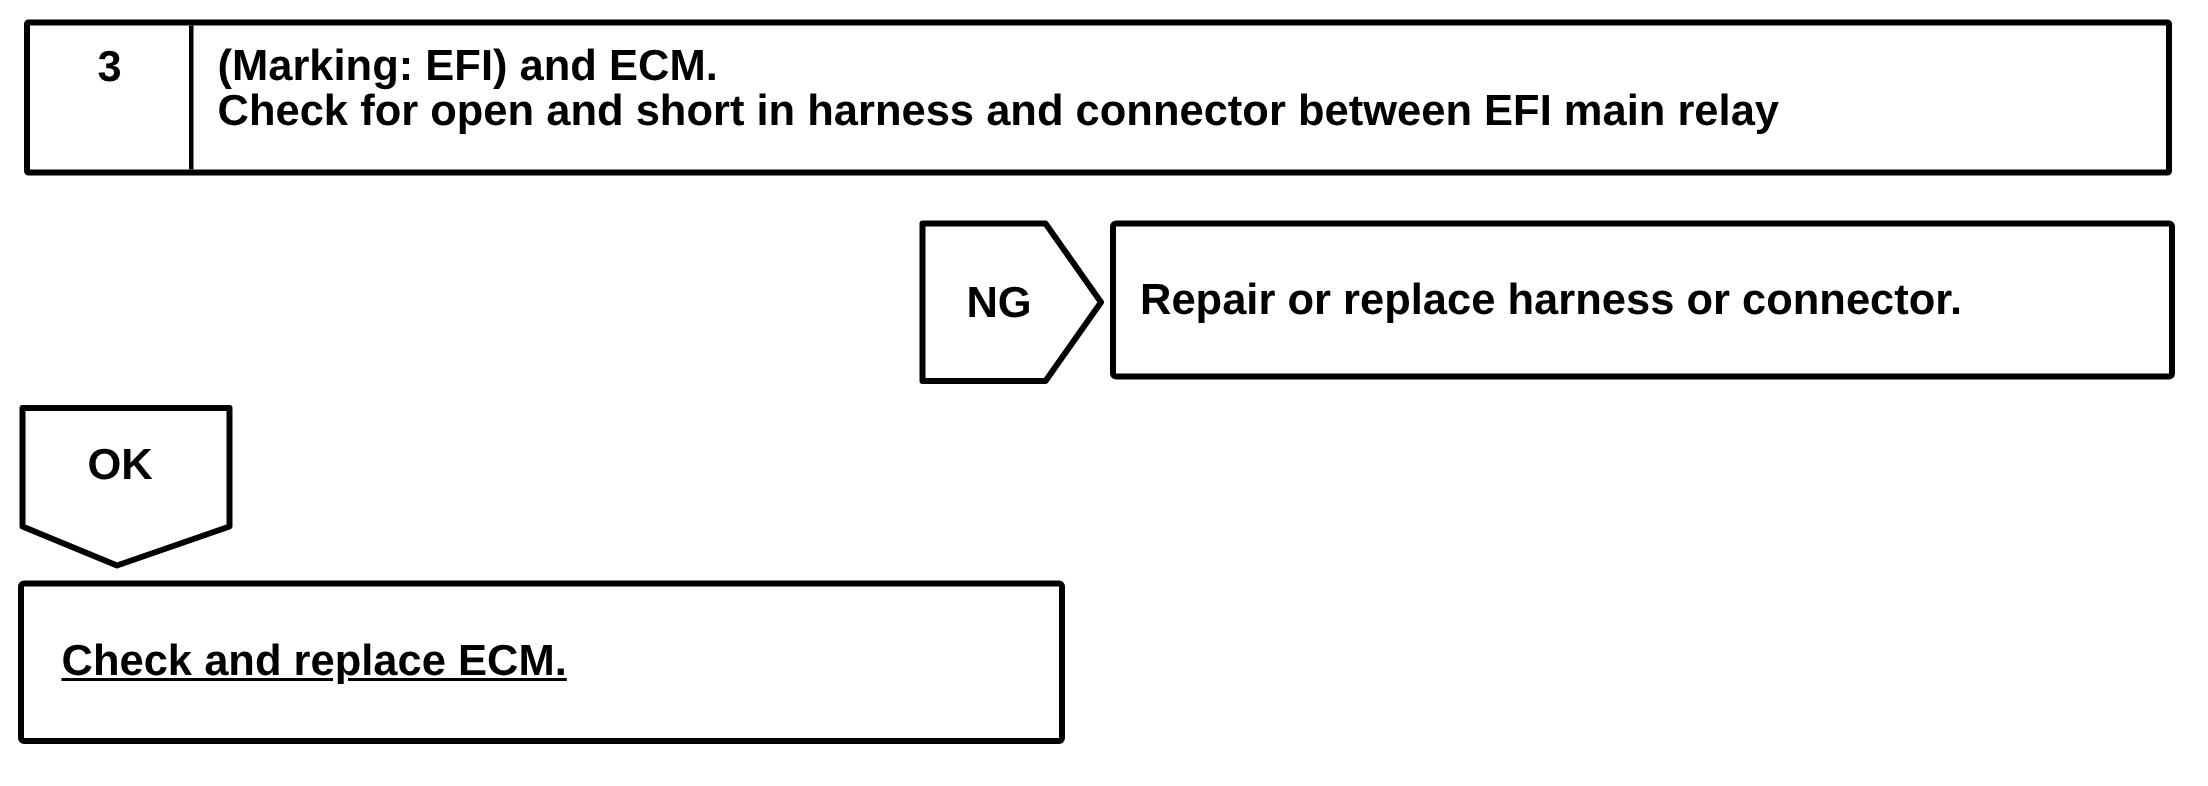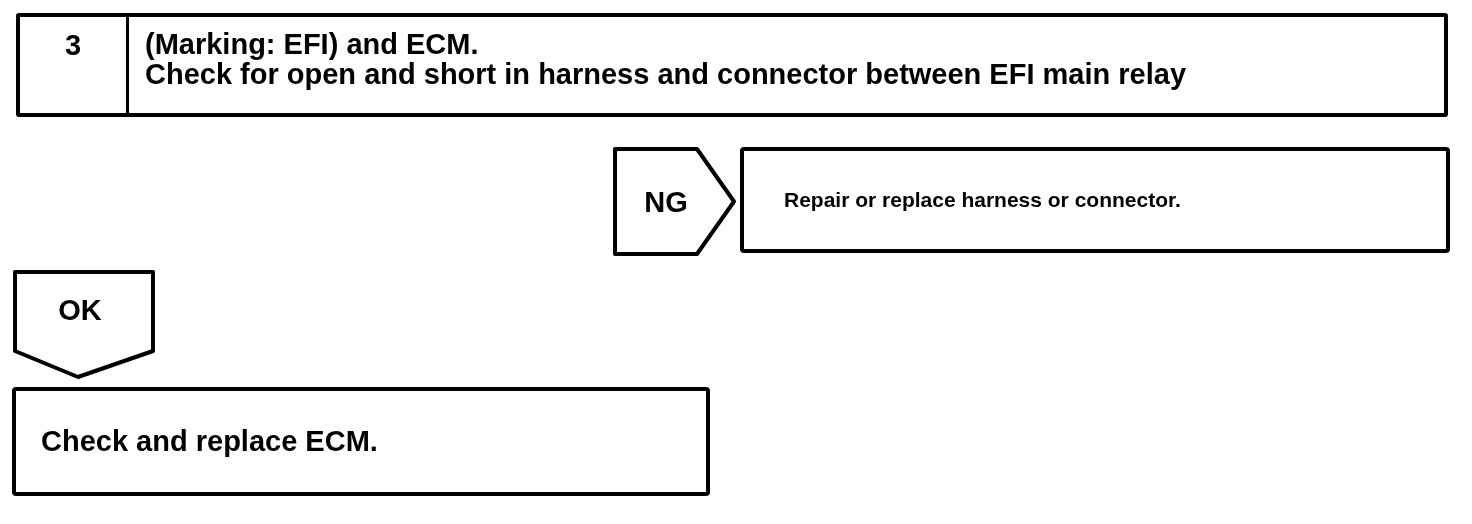--- a/index.html
+++ b/index.html
@@ -42,33 +42,34 @@
     font-size: 29px;
     line-height: 30px;
     white-space: nowrap;
   }
   
   .ng-action-box {
     left: 740px; top: 147px;
     width: 710px; height: 106px;
     display: flex;
     align-items: center;
-    padding-left: 40px;
-    font-size: 21px;
+    padding-left: 16px;
+    font-size: 29px;
     white-space: nowrap;
   }
   
   .ok-action-box {
     left: 12px; top: 387px;
     width: 698px; height: 109px;
     display: flex;
     align-items: center;
     padding-left: 25px;
     font-size: 29px;
     white-space: nowrap;
+    text-decoration: underline;
   }
   .connector {
     position: absolute;
   }
   .ng-connector { left: 612px; top: 146px; }
   .ok-connector { left: 12px;  top: 269px; }
   .connector polygon {
     fill: #ffffff;
     stroke: #000000;
     stroke-width: 4;

